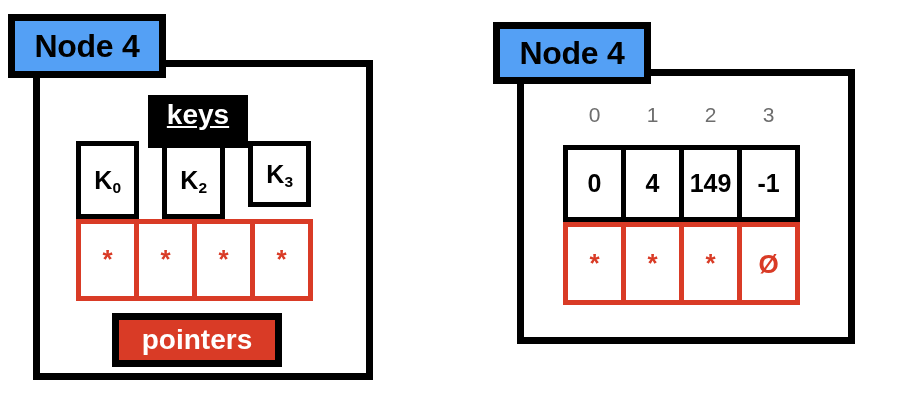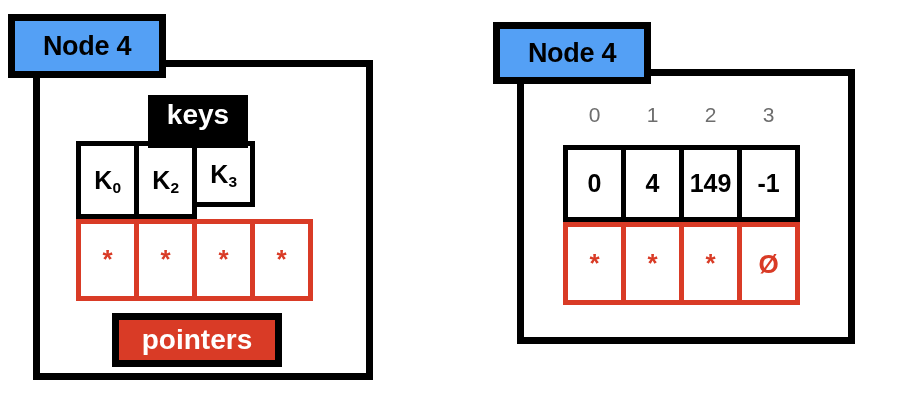--- a/index.html
+++ b/index.html
@@ -32,21 +32,21 @@
   .node-badge {
     position: absolute;
     box-sizing: border-box;
     background: #54a0f5;
     border: 7px solid #000000;
     display: flex;
     align-items: center;
     justify-content: center;
     color: #000000;
     font-weight: 700;
-    font-size: 27px;
+    font-size: 32px;
     letter-spacing: -0.3px;
     z-index: 5;
   }
 
   
   .row {
     position: absolute;
     display: flex;
     z-index: 3;
   }
@@ -101,20 +101,21 @@
     box-sizing: border-box;
     background: #000000;
     color: #ffffff;
     display: flex;
     align-items: flex-start;
     justify-content: center;
     font-weight: 700;
     font-size: 28px;
     padding-top: 4px;
     z-index: 4;
+    text-decoration: underline;
   }
 
   
   .tag-pointers {
     position: absolute;
     box-sizing: border-box;
     background: #d93b26;
     border: 7px solid #000000;
     color: #ffffff;
     display: flex;
@@ -150,21 +151,21 @@
   <div class="node-box" style="left:33px; top:60px; width:340px; height:320px;"></div>
 
   <div class="node-badge" style="left:8px; top:14px; width:158px; height:64px;">
     <span>Node 4</span>
   </div>
 
   <div class="tag-keys" style="left:148px; top:95px; width:100px; height:53px;">
     <span>keys</span>
   </div>
 
-  <div class="row row-keys" style="left:76px; top:141px;">
+  <div class="row row-keys" style="left:76px; top:141px;gap:28px;">
     <div class="cell" style="width:63px;height:78px;">
       <span><span>K</span><sub>0</sub></span>
     </div>
     <div class="cell" style="width:63px;height:78px;">
       <span><span>K</span><sub>2</sub></span>
     </div>
     <div class="cell" style="width:63px;height:66px;">
       <span><span>K</span><sub>3</sub></span>
     </div>
   </div>

